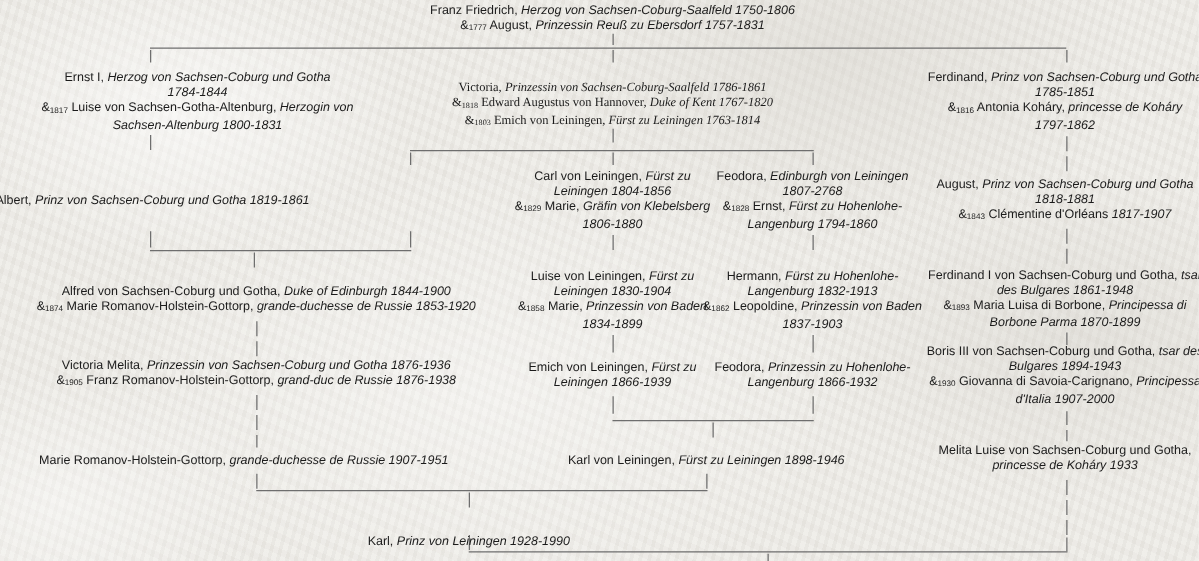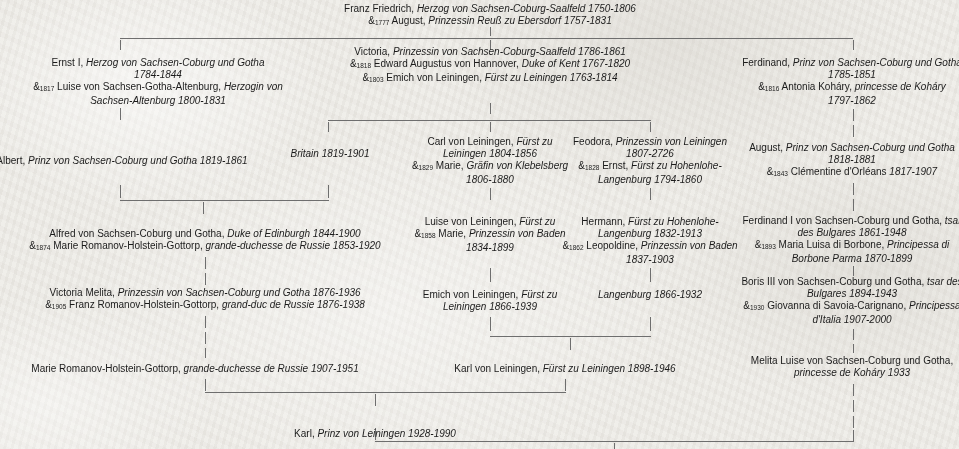--- a/index.html
+++ b/index.html
@@ -93,60 +93,60 @@
       <div class="person" style="left: 270px; top: 3px; width: 440px;">
         <div class="pline"><span class="seg-r">Franz Friedrich, </span><span class="seg-i">Herzog von Sachsen-Coburg-Saalfeld 1750-1806</span></div>
         <div class="pline"><span class="seg-r">&amp;</span><span class="seg-y">1777</span><span class="seg-r"> August, </span><span class="seg-i">Prinzessin Reuß zu Ebersdorf 1757-1831</span></div>
       </div>
       <div class="person" style="left: -7px; top: 57px; width: 330px;">
         <div class="pline"><span class="seg-r">Ernst I, </span><span class="seg-i">Herzog von Sachsen-Coburg und Gotha</span></div>
         <div class="pline"><span class="seg-i">1784-1844</span></div>
         <div class="pline"><span class="seg-r">&amp;</span><span class="seg-y">1817</span><span class="seg-r"> Luise von Sachsen-Gotha-Altenburg, </span><span class="seg-i">Herzogin von</span></div>
         <div class="pline"><span class="seg-i">Sachsen-Altenburg 1800-1831</span></div>
       </div>
-      <div class="person" style="left: 285px; top: 46px; width: 410px;">
+      <div class="person" style="left: 285px; top: 65px; width: 410px; font-family: Liberation Serif, serif;">
         <div class="pline"><span class="seg-r">Victoria, </span><span class="seg-i">Prinzessin von Sachsen-Coburg-Saalfeld 1786-1861</span></div>
         <div class="pline"><span class="seg-r">&amp;</span><span class="seg-y">1818</span><span class="seg-r"> Edward Augustus von Hannover, </span><span class="seg-i">Duke of Kent 1767-1820</span></div>
         <div class="pline"><span class="seg-r">&amp;</span><span class="seg-y">1803</span><span class="seg-r"> Emich von Leiningen, </span><span class="seg-i">Fürst zu Leiningen 1763-1814</span></div>
       </div>
       <div class="person" style="left: 717px; top: 57px; width: 270px;">
         <div class="pline"><span class="seg-r">Ferdinand, </span><span class="seg-i">Prinz von Sachsen-Coburg und Gotha</span></div>
         <div class="pline"><span class="seg-i">1785-1851</span></div>
         <div class="pline"><span class="seg-r">&amp;</span><span class="seg-y">1816</span><span class="seg-r"> Antonia Koháry, </span><span class="seg-i">princesse de Koháry</span></div>
         <div class="pline"><span class="seg-i">1797-1862</span></div>
       </div>
       <div class="person" style="left: -8px; top: 155px; width: 260px;">
         <div class="pline"><span class="seg-r">Albert, </span><span class="seg-i">Prinz von Sachsen-Coburg und Gotha 1819-1861</span></div>
       </div>
       <div class="person" style="left: 230px; top: 148px; width: 200px;">
-        <div class="pline"><span class="seg-i">Britain 1819-1901</span></div>
       </div>
       <div class="person" style="left: 402.5px; top: 136px; width: 175px;">
         <div class="pline"><span class="seg-r">Carl von Leiningen, </span><span class="seg-i">Fürst zu</span></div>
         <div class="pline"><span class="seg-i">Leiningen 1804-1856</span></div>
         <div class="pline"><span class="seg-r">&amp;</span><span class="seg-y">1829</span><span class="seg-r"> Marie, </span><span class="seg-i">Gräfin von Klebelsberg</span></div>
         <div class="pline"><span class="seg-i">1806-1880</span></div>
       </div>
       <div class="person" style="left: 555px; top: 136px; width: 190px;">
-        <div class="pline"><span class="seg-r">Feodora, </span><span class="seg-i">Prinzessin von Leiningen</span></div>
-        <div class="pline"><span class="seg-i">1807-2726</span></div>
+        <div class="pline"><span class="seg-r">Feodora, </span><span class="seg-i">Edinburgh von Leiningen</span></div>
+        <div class="pline"><span class="seg-i">1807-2768</span></div>
         <div class="pline"><span class="seg-r">&amp;</span><span class="seg-y">1828</span><span class="seg-r"> Ernst, </span><span class="seg-i">Fürst zu Hohenlohe-</span></div>
         <div class="pline"><span class="seg-i">Langenburg 1794-1860</span></div>
       </div>
       <div class="person" style="left: 732px; top: 142px; width: 240px;">
         <div class="pline"><span class="seg-r">August, </span><span class="seg-i">Prinz von Sachsen-Coburg und Gotha</span></div>
         <div class="pline"><span class="seg-i">1818-1881</span></div>
         <div class="pline"><span class="seg-r">&amp;</span><span class="seg-y">1843</span><span class="seg-r"> Clémentine d'Orléans </span><span class="seg-i">1817-1907</span></div>
       </div>
       <div class="person" style="left: 5px; top: 228px; width: 400px;">
         <div class="pline"><span class="seg-r">Alfred von Sachsen-Coburg und Gotha, </span><span class="seg-i">Duke of Edinburgh 1844-1900</span></div>
         <div class="pline"><span class="seg-r">&amp;</span><span class="seg-y">1874</span><span class="seg-r"> Marie Romanov-Holstein-Gottorp, </span><span class="seg-i">grande-duchesse de Russie 1853-1920</span></div>
       </div>
       <div class="person" style="left: 400px; top: 216px; width: 180px;">
         <div class="pline"><span class="seg-r">Luise von Leiningen, </span><span class="seg-i">Fürst zu</span></div>
+        <div class="pline"><span class="seg-i">Leiningen 1830-1904</span></div>
         <div class="pline"><span class="seg-r">&amp;</span><span class="seg-y">1858</span><span class="seg-r"> Marie, </span><span class="seg-i">Prinzessin von Baden</span></div>
         <div class="pline"><span class="seg-i">1834-1899</span></div>
       </div>
       <div class="person" style="left: 550px; top: 216px; width: 200px;">
         <div class="pline"><span class="seg-r">Hermann, </span><span class="seg-i">Fürst zu Hohenlohe-</span></div>
         <div class="pline"><span class="seg-i">Langenburg 1832-1913</span></div>
         <div class="pline"><span class="seg-r">&amp;</span><span class="seg-y">1862</span><span class="seg-r"> Leopoldine, </span><span class="seg-i">Prinzessin von Baden</span></div>
         <div class="pline"><span class="seg-i">1837-1903</span></div>
       </div>
       <div class="person" style="left: 738px; top: 215px; width: 228px;">
@@ -157,20 +157,21 @@
       </div>
       <div class="person" style="left: 5px; top: 287px; width: 400px;">
         <div class="pline"><span class="seg-r">Victoria Melita, </span><span class="seg-i">Prinzessin von Sachsen-Coburg und Gotha 1876-1936</span></div>
         <div class="pline"><span class="seg-r">&amp;</span><span class="seg-y">1905</span><span class="seg-r"> Franz Romanov-Holstein-Gottorp, </span><span class="seg-i">grand-duc de Russie 1876-1938</span></div>
       </div>
       <div class="person" style="left: 400px; top: 289px; width: 180px;">
         <div class="pline"><span class="seg-r">Emich von Leiningen, </span><span class="seg-i">Fürst zu</span></div>
         <div class="pline"><span class="seg-i">Leiningen 1866-1939</span></div>
       </div>
       <div class="person" style="left: 545px; top: 289px; width: 210px;">
+        <div class="pline"><span class="seg-r">Feodora, </span><span class="seg-i">Prinzessin zu Hohenlohe-</span></div>
         <div class="pline"><span class="seg-i">Langenburg 1866-1932</span></div>
       </div>
       <div class="person" style="left: 736px; top: 276px; width: 232px;">
         <div class="pline"><span class="seg-r">Boris III von Sachsen-Coburg und Gotha, </span><span class="seg-i">tsar des</span></div>
         <div class="pline"><span class="seg-i">Bulgares 1894-1943</span></div>
         <div class="pline"><span class="seg-r">&amp;</span><span class="seg-y">1930</span><span class="seg-r"> Giovanna di Savoia-Carignano, </span><span class="seg-i">Principessa</span></div>
         <div class="pline"><span class="seg-i">d'Italia 1907-2000</span></div>
       </div>
       <div class="person" style="left: 25px; top: 363px; width: 340px;">
         <div class="pline"><span class="seg-r">Marie Romanov-Holstein-Gottorp, </span><span class="seg-i">grande-duchesse de Russie 1907-1951</span></div>

